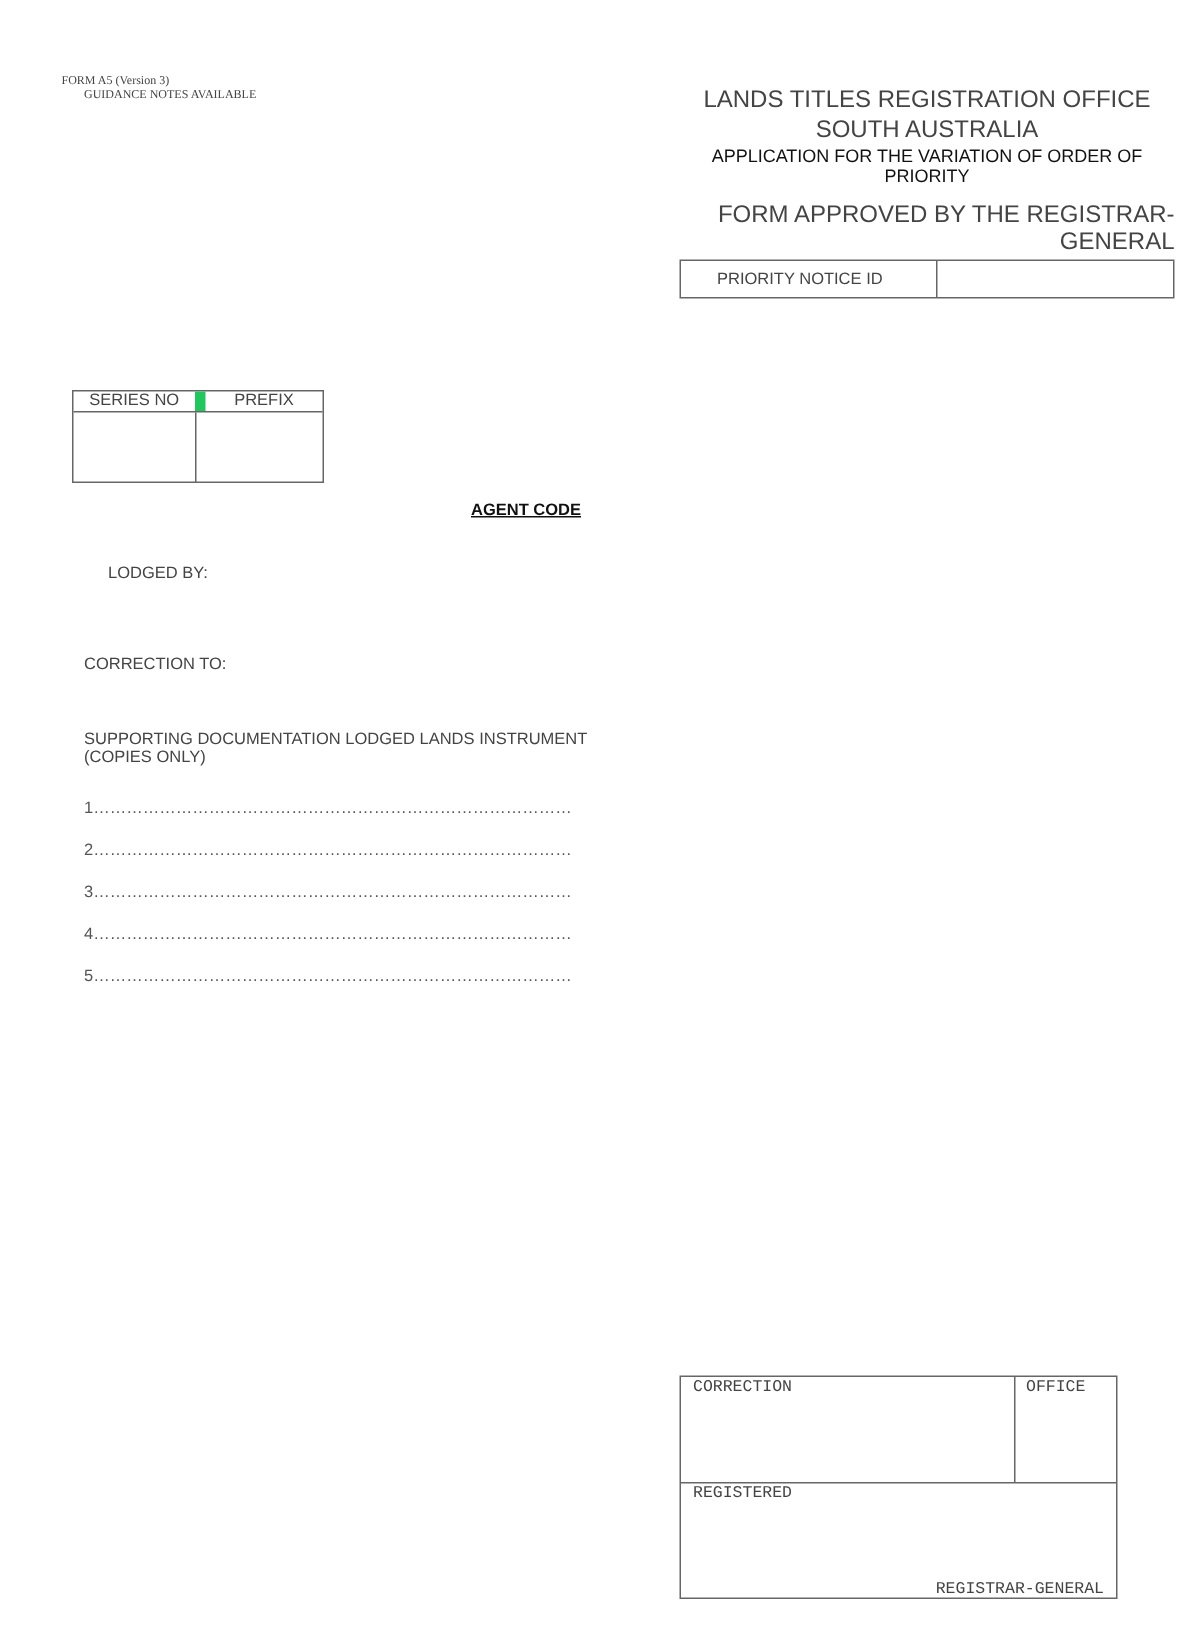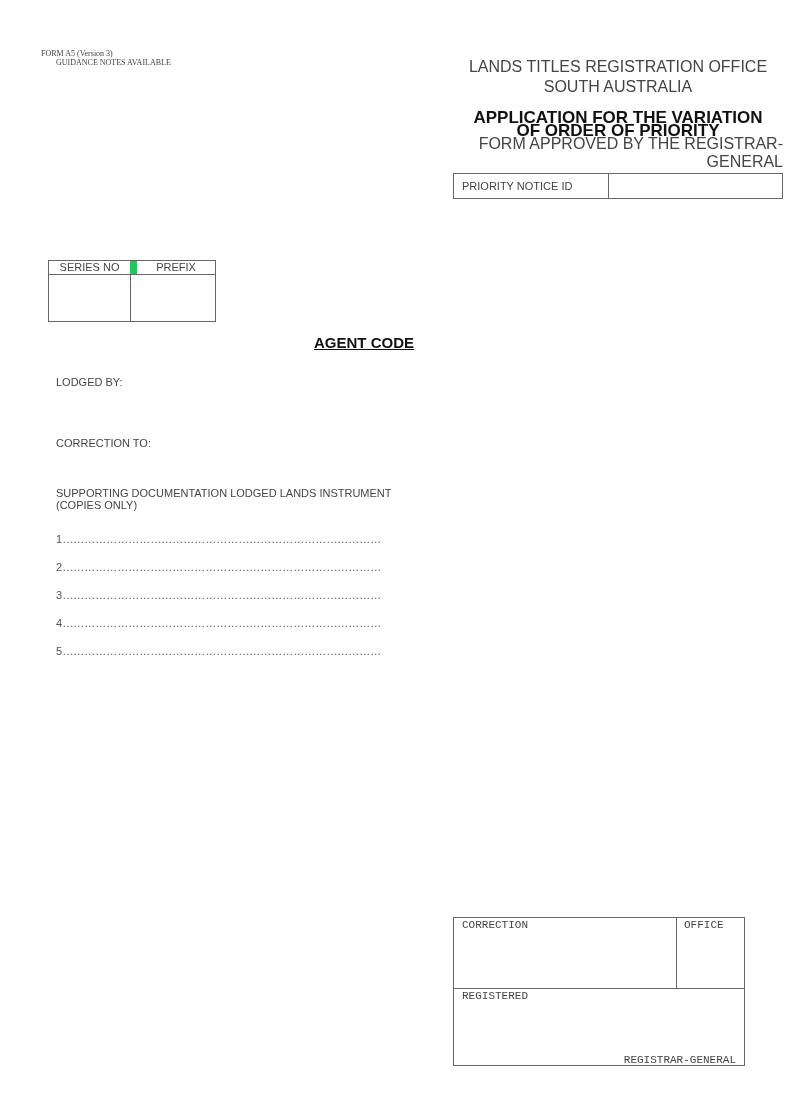--- a/index.html
+++ b/index.html
@@ -1,53 +1,53 @@
 <!DOCTYPE html>
 <html><head>
   <meta charset="utf-8">
   <style>
     html, body { margin: 0; padding: 0; background: #ffffff; }
     body { width: 800px; height: 1100px; position: relative; overflow: hidden; color: #333; font-family: "Liberation Sans", sans-serif; }
     .abs { position: absolute; }
     .serif-small { font-family: "Liberation Serif", serif; font-size: 8px; color: #444; line-height: 9px; text-align: center; }
     .hdr { font-size: 16px; color: #444; text-align: center; width: 330px; left: 453px; }
-    .title { font-size: 17px; font-weight: bold; color: #111; text-align: center; width: 290px; left: 473px; line-height: 13px; margin-top: 13px; }
+    .title { font-size: 12px; font-weight: normal; color: #111; text-align: center; width: 290px; left: 473px; line-height: 13px; }
     .box { border: 1px solid #666; box-sizing: border-box; }
     .lbl { font-size: 11px; color: #444; }
     .dots { font-size: 11px; color: #555; letter-spacing: 0; white-space: nowrap; overflow: hidden; width: 326px; }
   </style>
 </head>
 <body>
 
 <div class="abs serif-small" style="left:41px; top:49px;">FORM A5 (Version 3)</div>
 <div class="abs serif-small" style="left:56px; top:58px;">GUIDANCE NOTES AVAILABLE</div>
 
 <div class="abs hdr" style="top:58px;">LANDS TITLES REGISTRATION OFFICE</div>
 <div class="abs hdr" style="top:78px;">SOUTH AUSTRALIA</div>
 <div class="abs title" style="top:98px;">APPLICATION FOR THE VARIATION OF ORDER OF PRIORITY</div>
 <div class="abs hdr" style="top:135px;text-align:right;">FORM APPROVED BY THE REGISTRAR-GENERAL</div>
 
 <div class="abs box" style="left:453px; top:173px; width:330px; height:26px; display:flex;">
-  <div style="width:155px; border-right:1px solid #666; padding:6px 0 0 8px; box-sizing:border-box;" class="lbl">PRIORITY NOTICE ID</div>
+  <div style="width:155px; border-right:1px solid #666; padding:6px 0 0 8px; box-sizing:border-box;margin-left:16px;" class="lbl">PRIORITY NOTICE ID</div>
   <div style="flex:1;" class="lbl"></div>
 </div>
 
 <div class="abs box" style="left:48px; top:260px; width:168px; height:62px;">
   <div style="display:flex; height:13px; border-bottom:1px solid #666;">
     <div class="lbl" style="width:81px; border-right:7px solid #22c55e; text-align:center; line-height:13px;">SERIES NO</div>
     <div class="lbl" style="flex:1; text-align:center; line-height:13px;">PREFIX</div>
   </div>
   <div style="display:flex; height:47px;">
     <div class="lbl" style="width:81px; border-right:1px solid #666;"></div>
   </div>
 </div>
 
-<div class="abs" style="left:314px; top:334px; font-size:15px; font-weight:bold; color:#111; text-decoration:underline;">AGENT CODE</div>
+<div class="abs" style="left:314px; top:334px; font-size:11px; font-weight:bold; color:#111; text-decoration:underline;">AGENT CODE</div>
 
-<div class="abs lbl" style="left:56px; top:376px;text-align:center;">LODGED BY:</div>
+<div class="abs lbl" style="left:72px; top:376px;text-align:center;">LODGED BY:</div>
 <div class="abs lbl" style="left:56px; top:437px;">CORRECTION TO:</div>
 
 <div class="abs lbl" style="left:56px; top:487px;">SUPPORTING DOCUMENTATION LODGED LANDS INSTRUMENT</div>
 <div class="abs lbl" style="left:56px; top:499px;">(COPIES ONLY)</div>
 
 <div class="abs dots" style="left:56px; top:533px;"><span>1</span><span>……………………………………………………………………………..</span></div>
 <div class="abs dots" style="left:56px; top:561px;"><span>2</span><span>……………………………………………………………………………..</span></div>
 <div class="abs dots" style="left:56px; top:589px;"><span>3</span><span>……………………………………………………………………………..</span></div>
 <div class="abs dots" style="left:56px; top:617px;"><span>4</span><span>……………………………………………………………………………..</span></div>
 <div class="abs dots" style="left:56px; top:645px;"><span>5</span><span>……………………………………………………………………………..</span></div>

